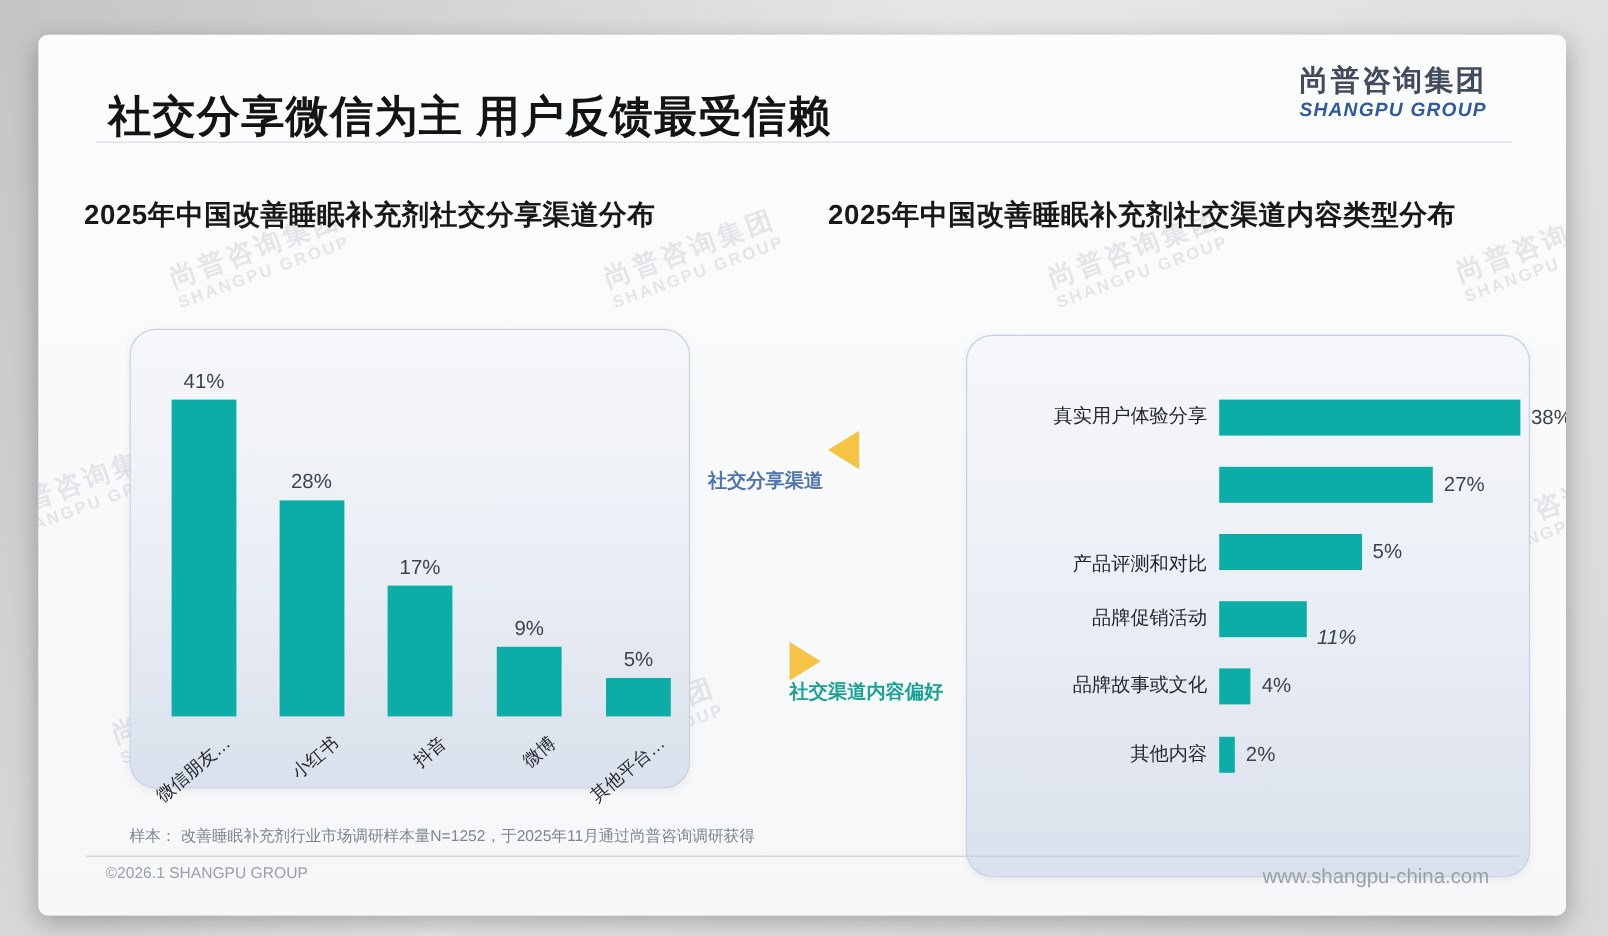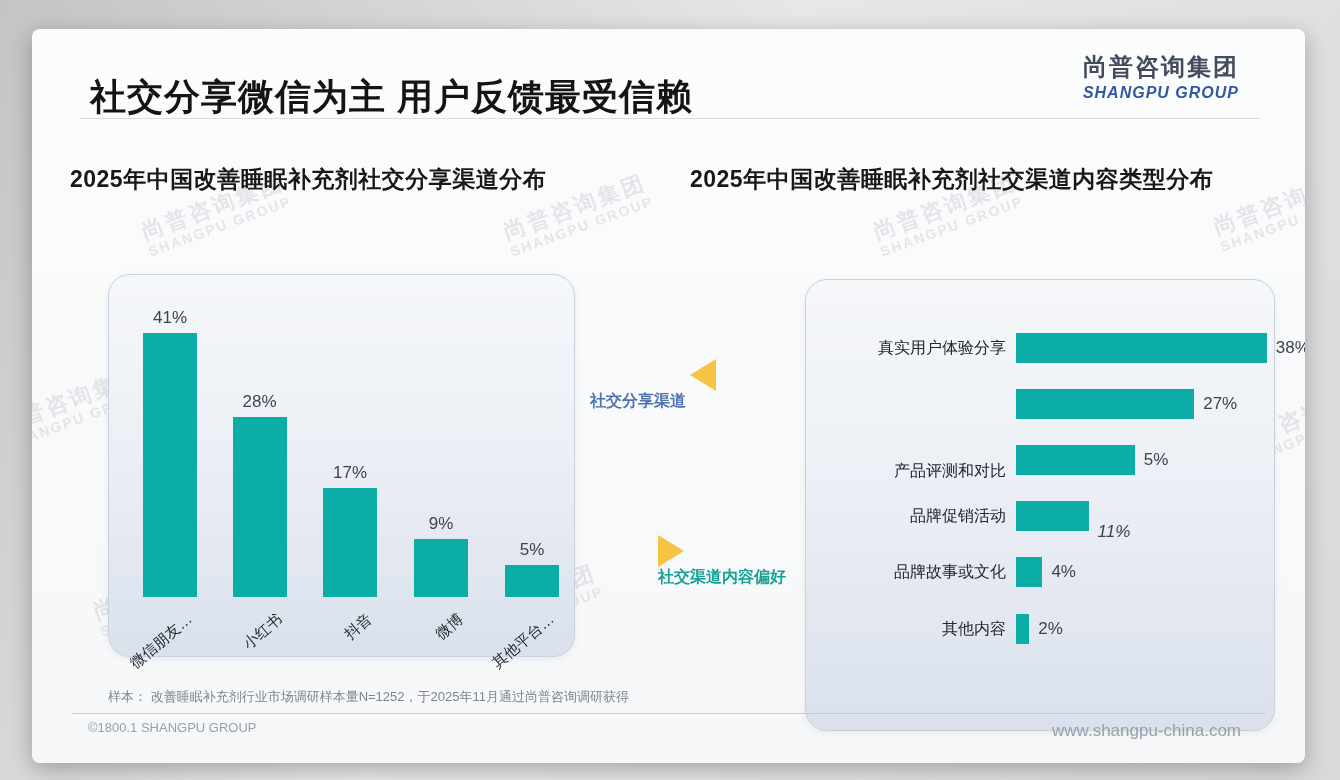--- a/index.html
+++ b/index.html
@@ -193,16 +193,16 @@
       <div class="tri tri-left" style="right:14px; top:0;"></div>
       <div class="anno-label blue" style="left:0; top:32px;">社交分享渠道</div>
     </div>
 
     <div class="footnote">
       <span>样本：</span>
       <span>改善睡眠补充剂行业市场调研样本量N=1252，于2025年11月通过尚普咨询调研获得</span>
     </div>
 
     <div class="footer-divider"></div>
-    <div class="footer-left">©1800.1 SHANGPU GROUP</div>
+    <div class="footer-left">©2026.1 SHANGPU GROUP</div>
     <div class="footer-right">www.shangpu-china.com</div>
   </div>
 </div>
 
 </body></html>

